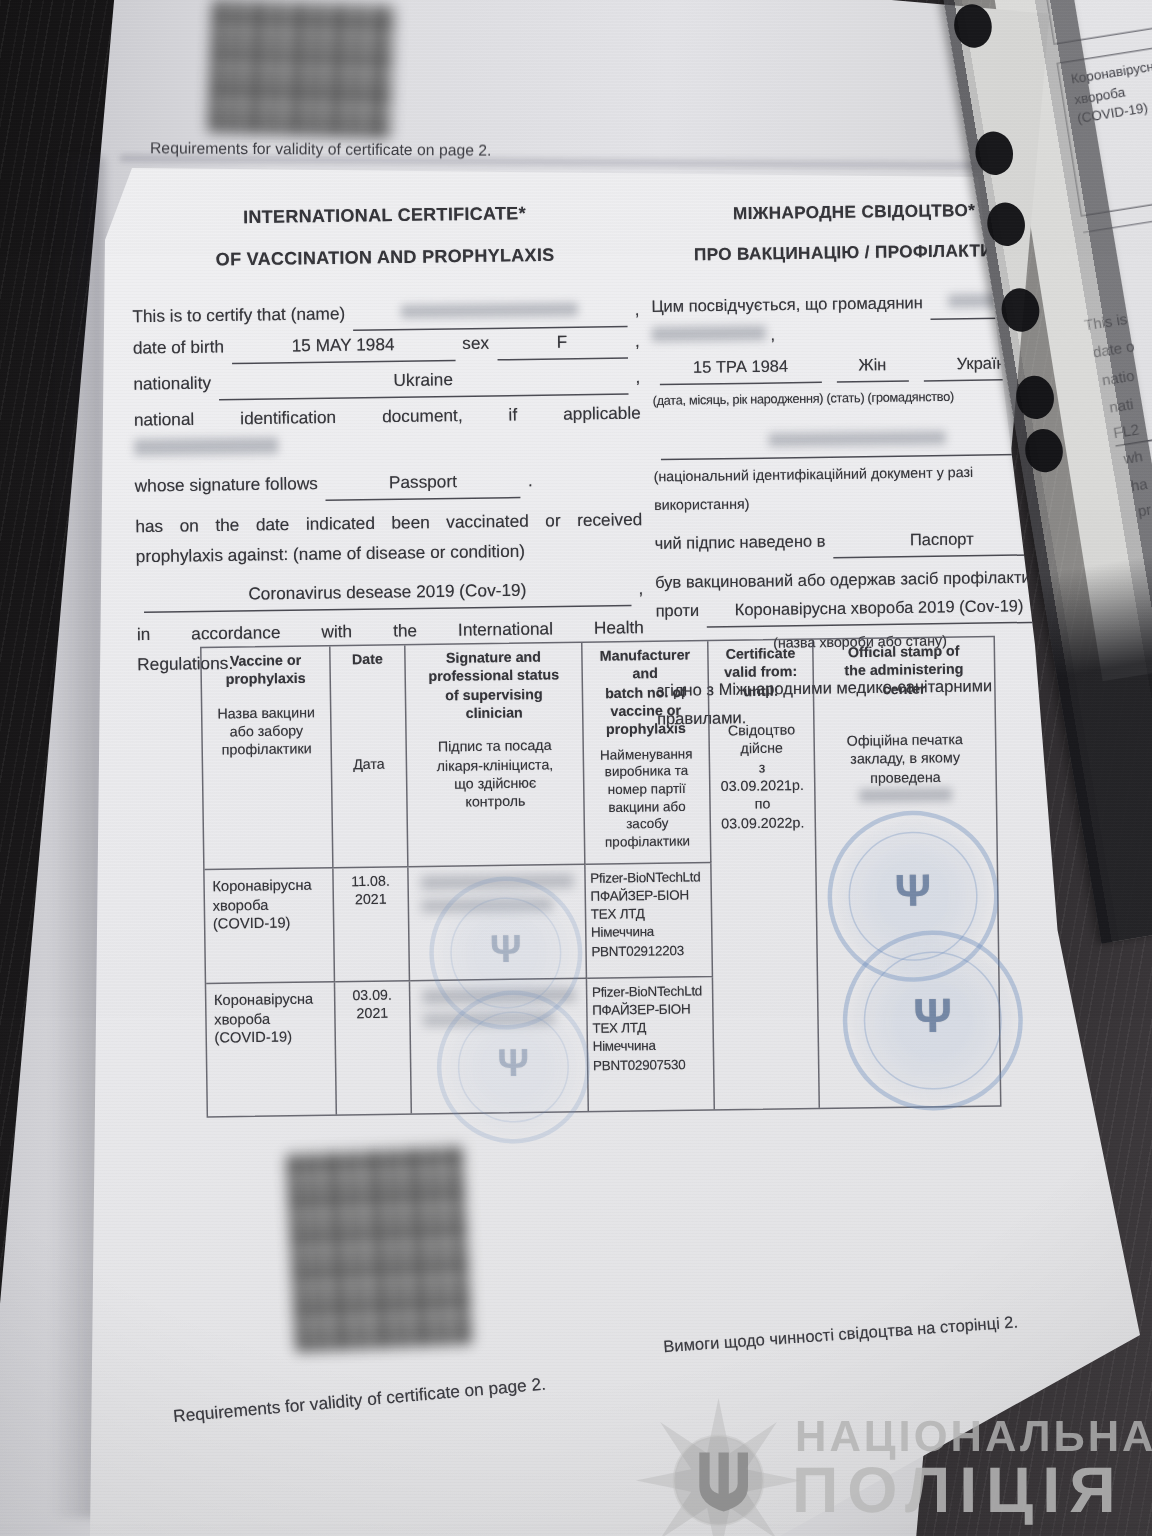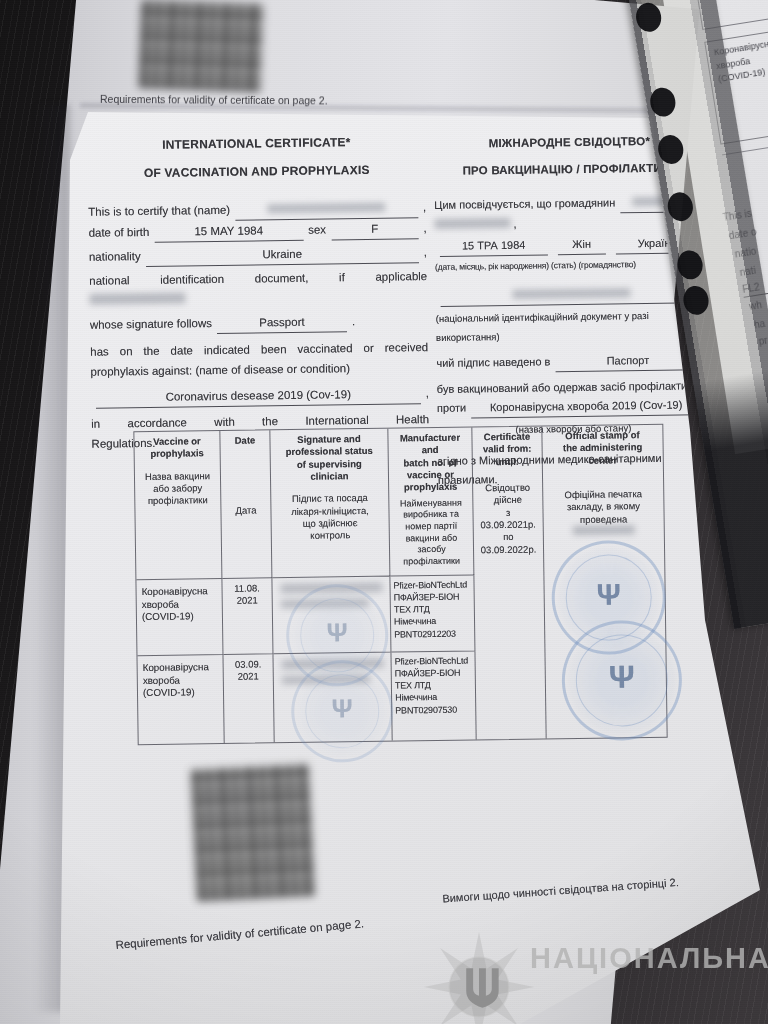--- a/index.html
+++ b/index.html
@@ -338,13 +338,14 @@
 
 <div class="watermark">
   <div class="wm-badge">
     <svg width="118" height="118" viewBox="-60 -60 120 120">
       <polygon points="0,-56 7.7,-18.5 39.6,-39.6 18.5,-7.7 56,0 18.5,7.7 39.6,39.6 7.7,18.5 0,56 -7.7,18.5 -39.6,39.6 -18.5,7.7 -56,0 -18.5,-7.7 -39.6,-39.6 -7.7,-18.5" fill="rgba(165,165,165,0.30)"></polygon>
       <circle r="30" fill="rgba(150,150,150,0.32)" stroke="rgba(190,190,190,0.4)" stroke-width="2"></circle>
       <path d="M-13,-19 h7 v21 q0,5 6,7 v-28 h7 v28 q6,-2 6,-7 v-21 h7 v23 q0,12 -16.5,17 q-16.5,-5 -16.5,-17 z" fill="rgba(110,110,110,0.55)"></path>
     </svg>
   </div>
   <div class="wm-text1">НАЦІОНАЛЬНА</div>
+  <div class="wm-text2">ПОЛІЦІЯ</div>
 </div>
 
 </body></html>

